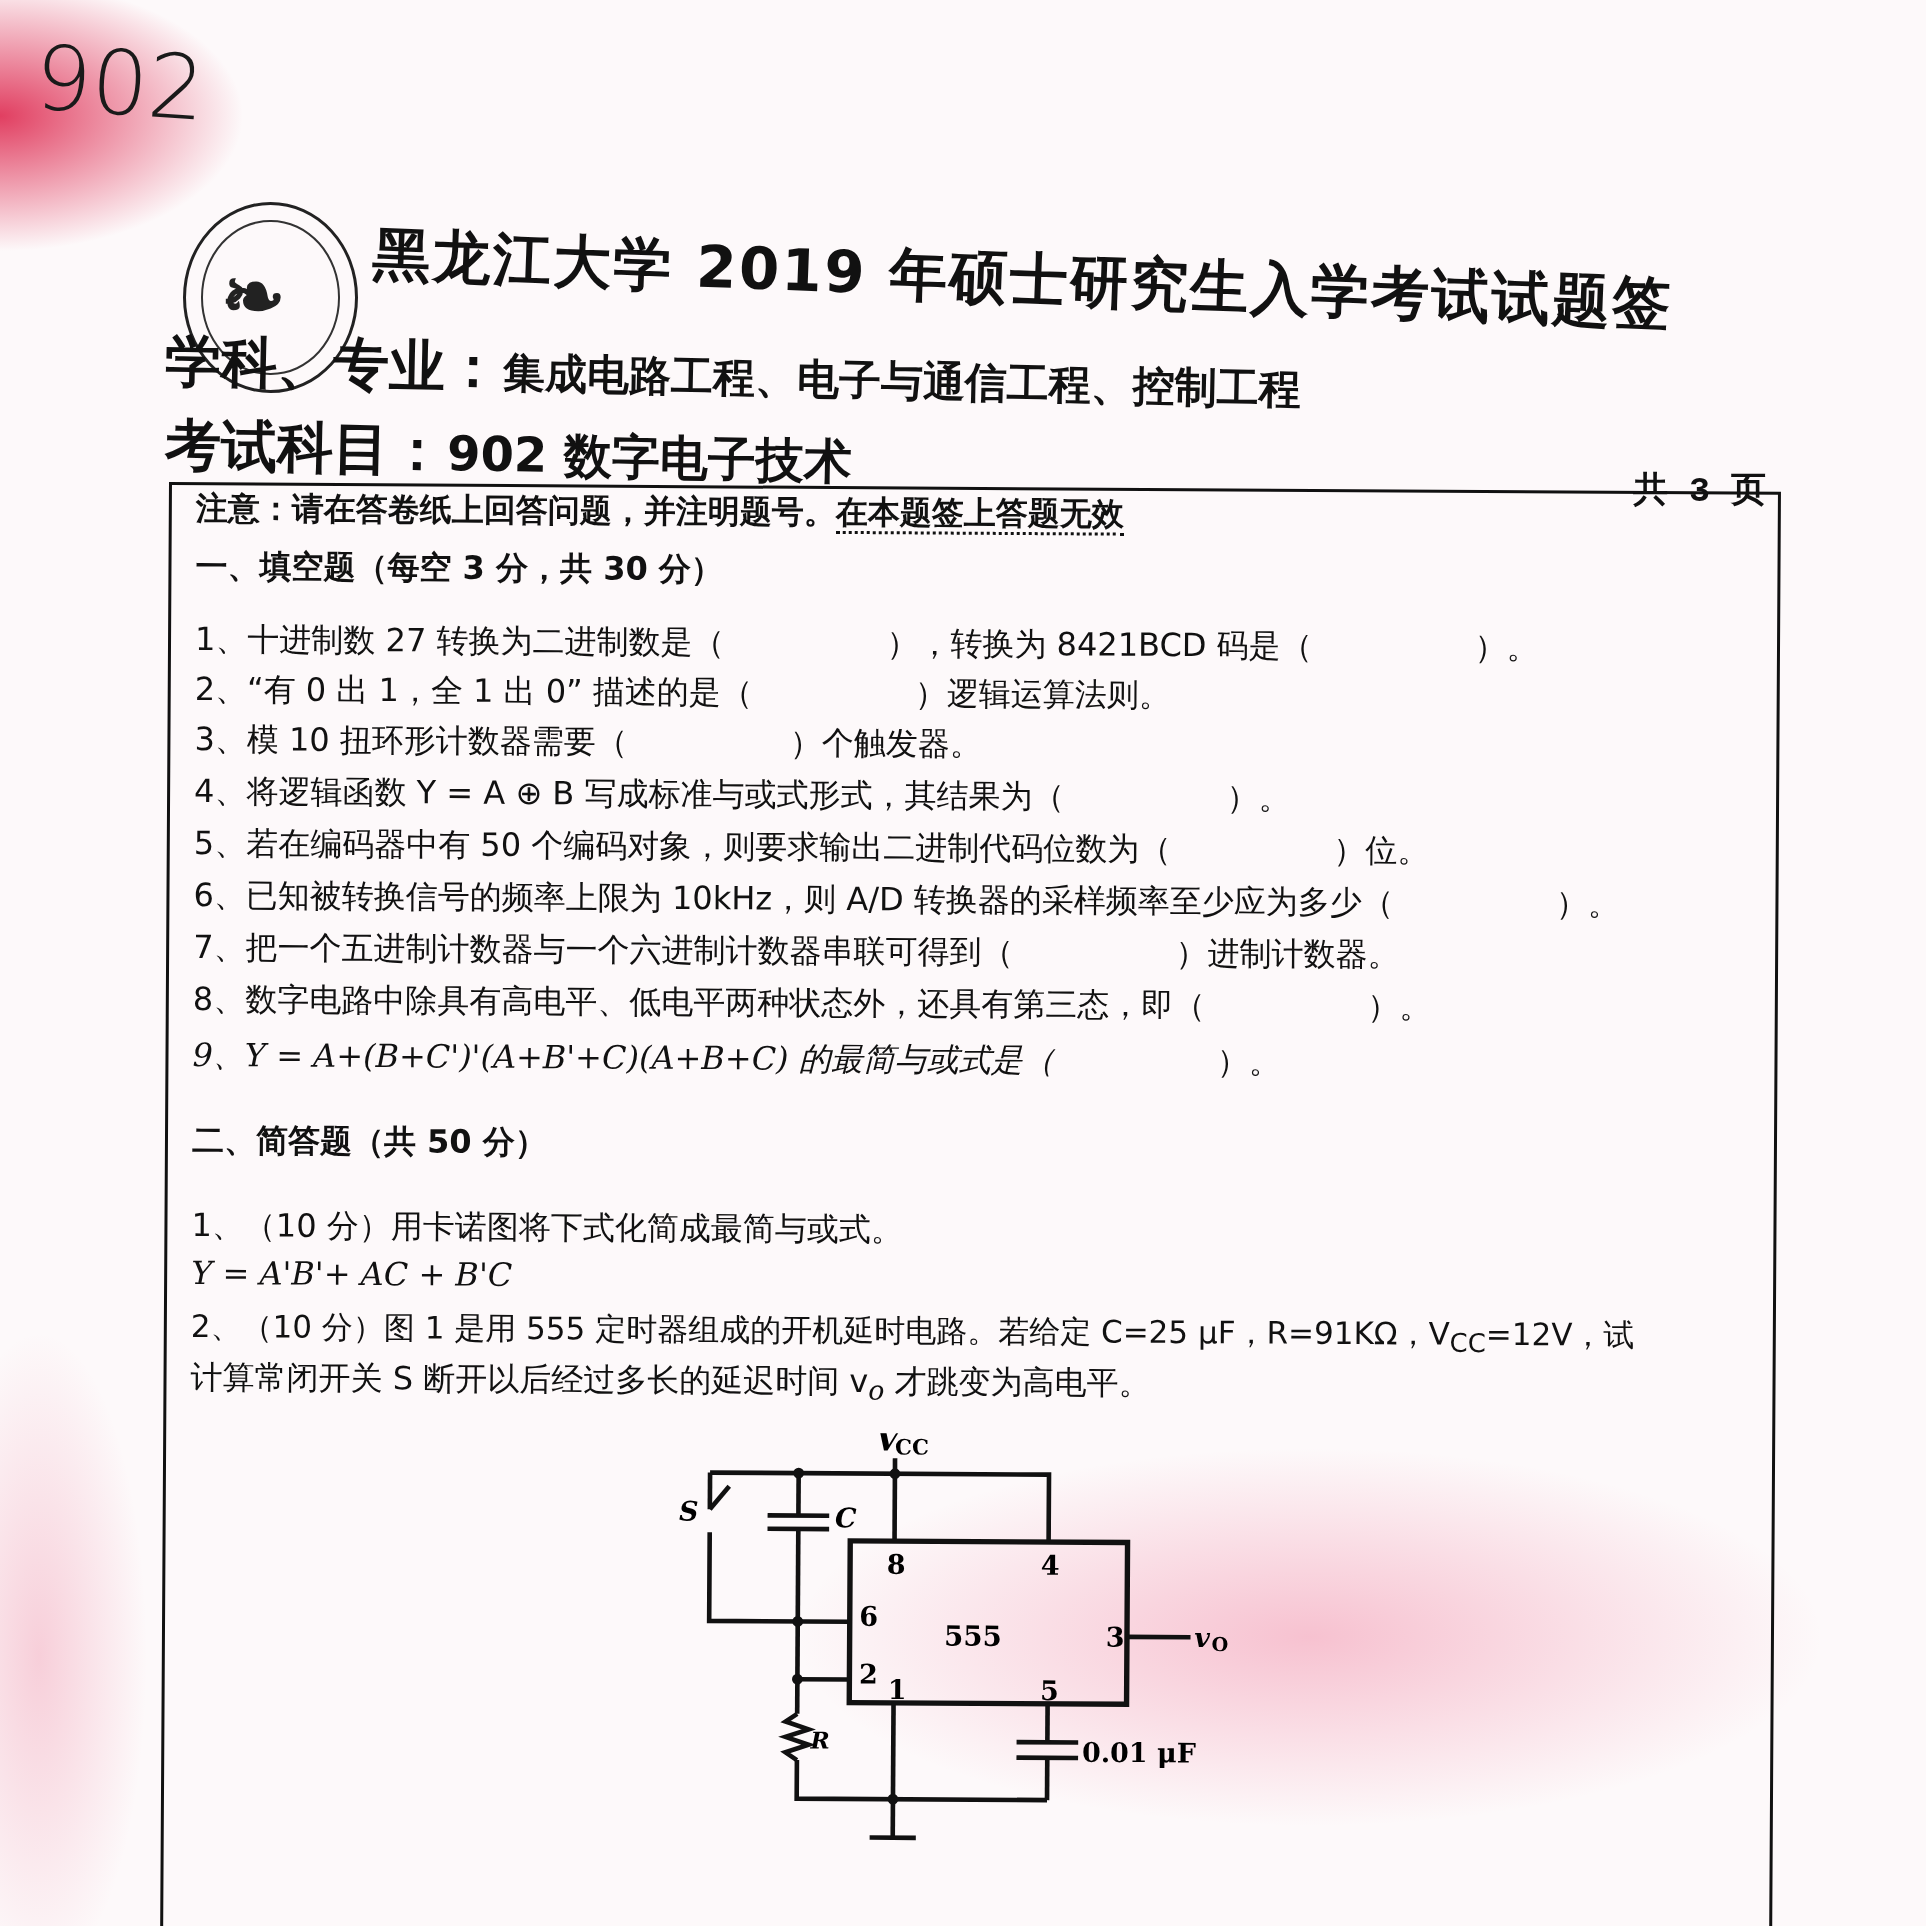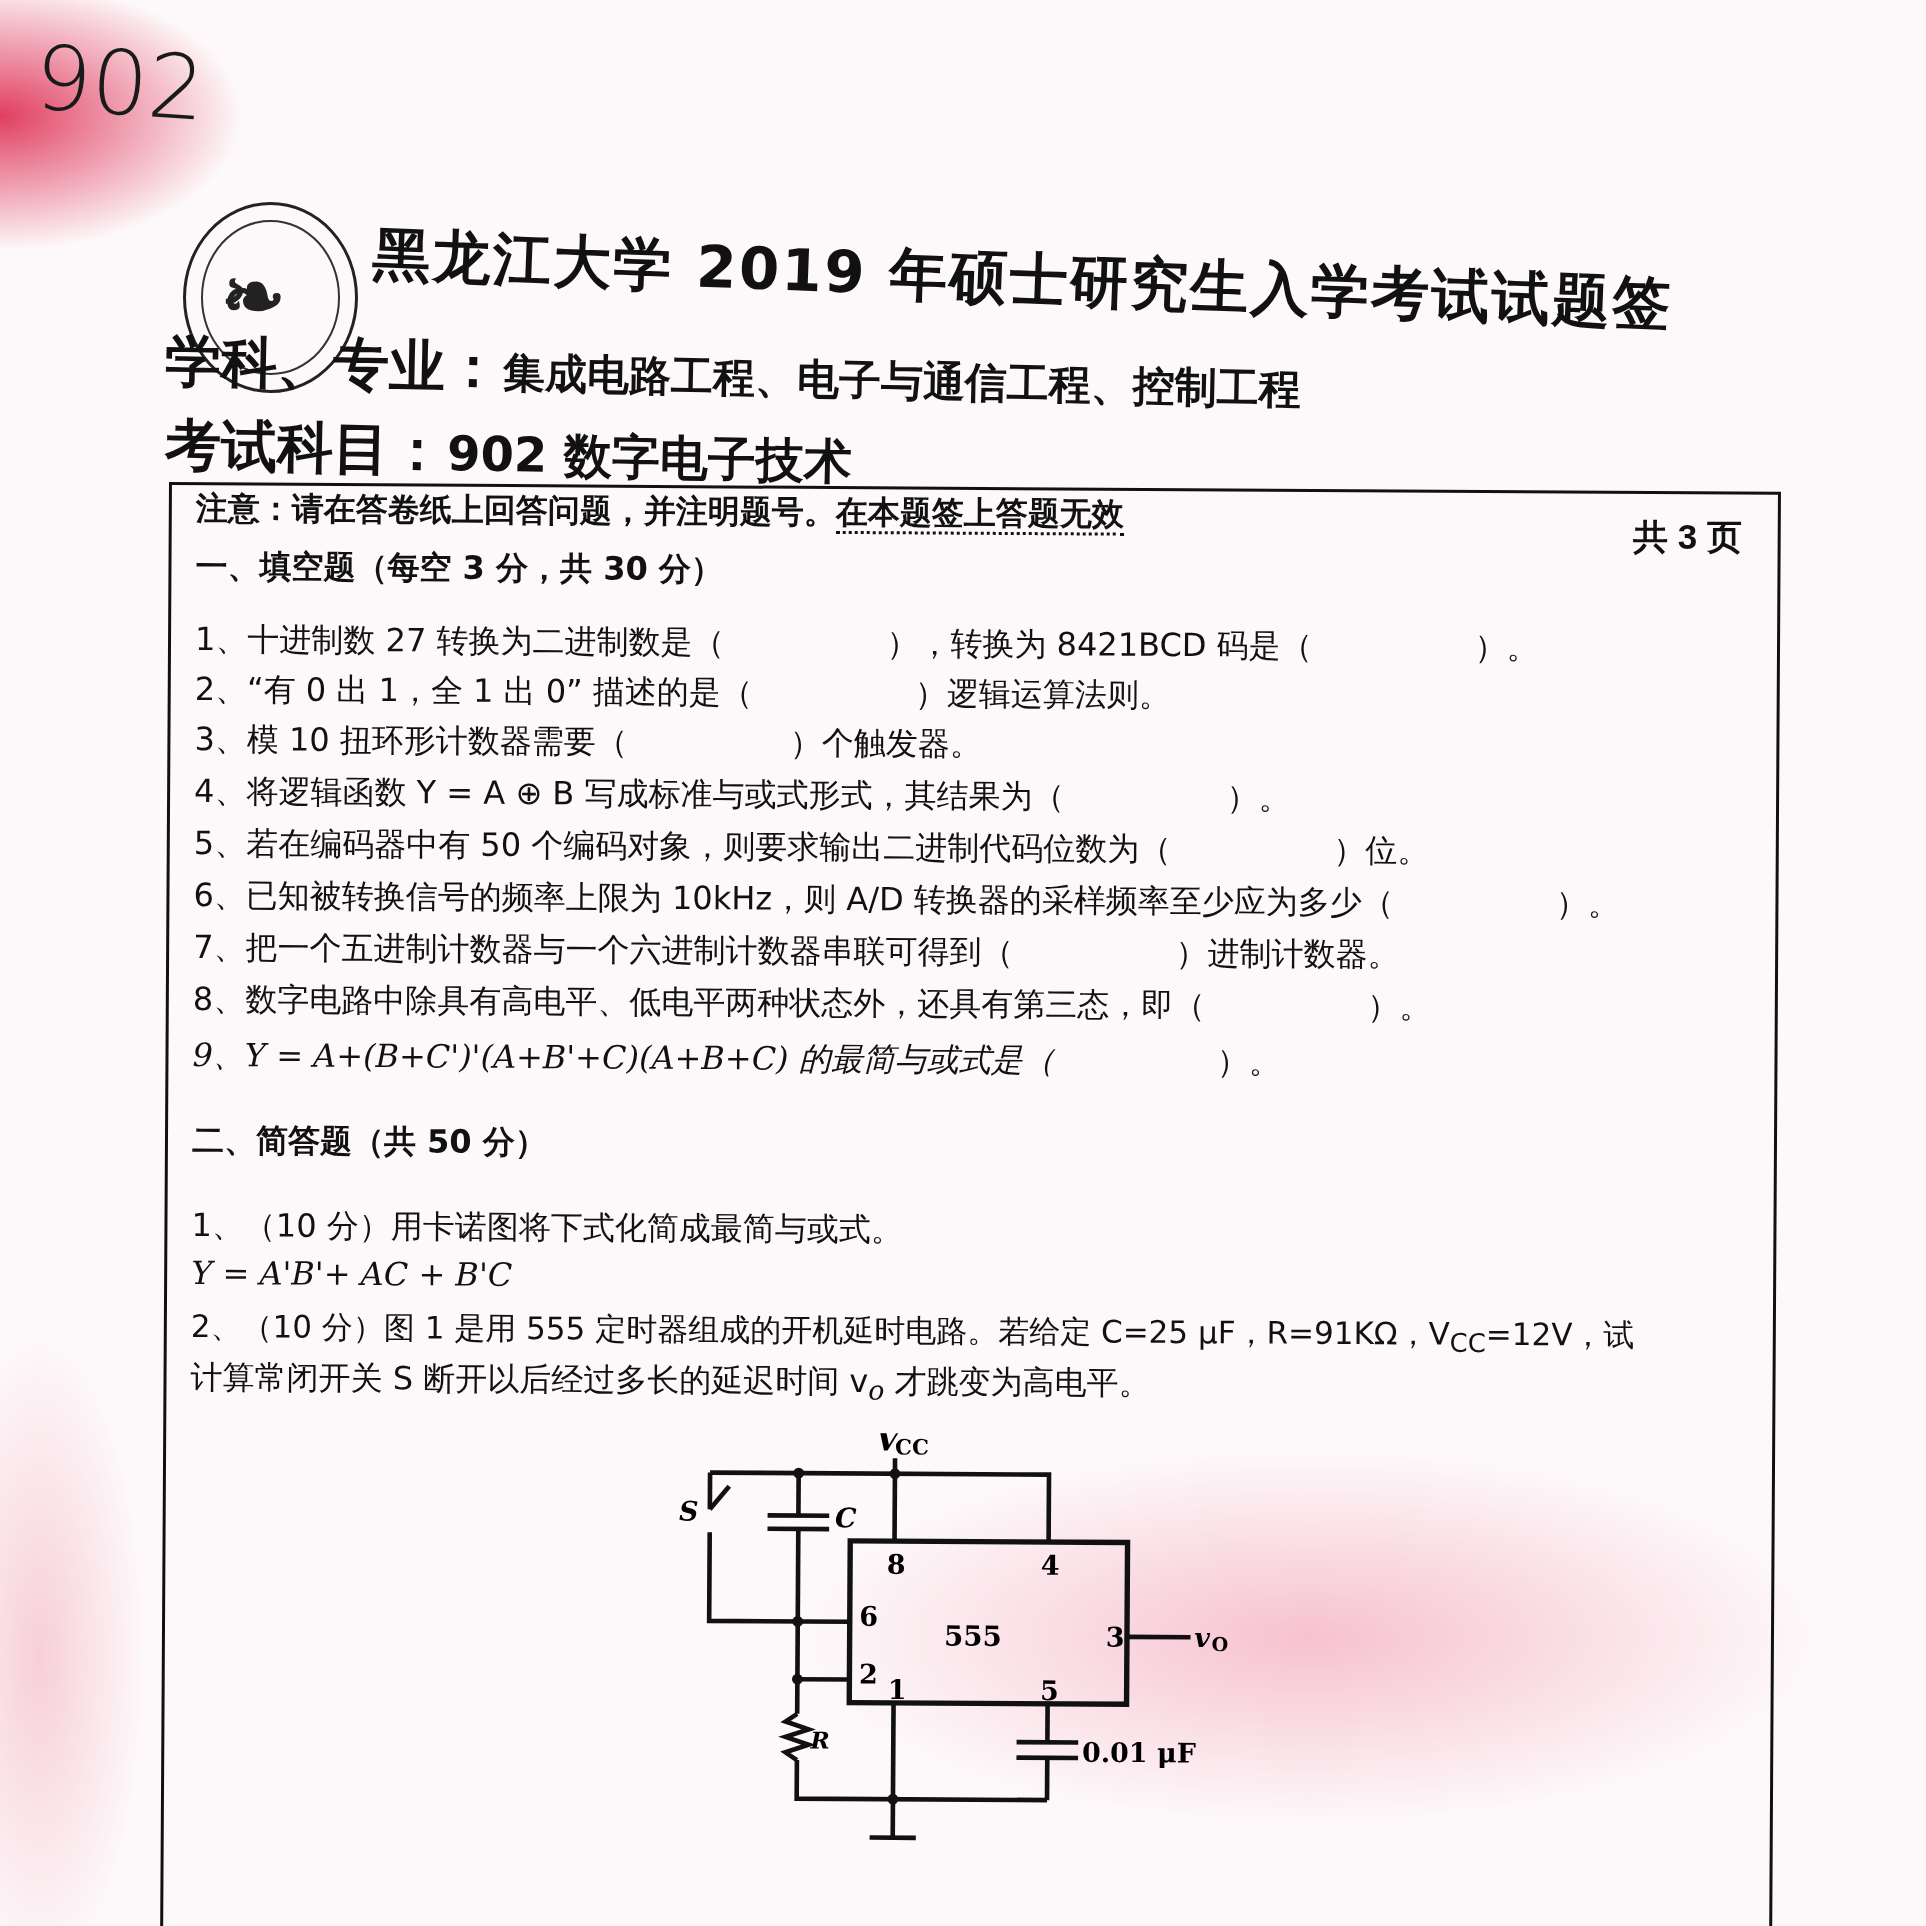--- a/index.html
+++ b/index.html
@@ -39,22 +39,21 @@
     transform: rotate(2.2deg); transform-origin: left top; white-space: nowrap;
   }
   .subject-line {
     position: absolute; left: 166px; font-family: "DejaVu Sans", sans-serif;
     white-space: nowrap; transform: rotate(1.2deg); transform-origin: left top;
   }
   .subject-line .lab { font-size: 56px; font-weight: bold; }
   .subject-line .val { font-size: 42px; font-weight: bold; }
   .total-pages {
     position: absolute; left: 1633px; top: 466px; font-size: 35px; font-weight: bold;
-    font-family: Liberation Sans, sans-serif;
-    margin-top: 48px;
+    font-family: Liberation Mono, monospace;
   }
   .frame {
     position: absolute; left: 169px; top: 482px; width: 1606px; height: 1969px;
     border: 3.1px solid #111; border-right-width: 3.9px;
     transform: rotate(0.35deg); transform-origin: left top;
   }
   .content {
     position: absolute; left: 196px; top: 489px; width: 1579px;
     font-family: "DejaVu Sans", sans-serif; font-size: 32px; line-height: 1.2;
     transform: rotate(0.35deg); transform-origin: left top;

